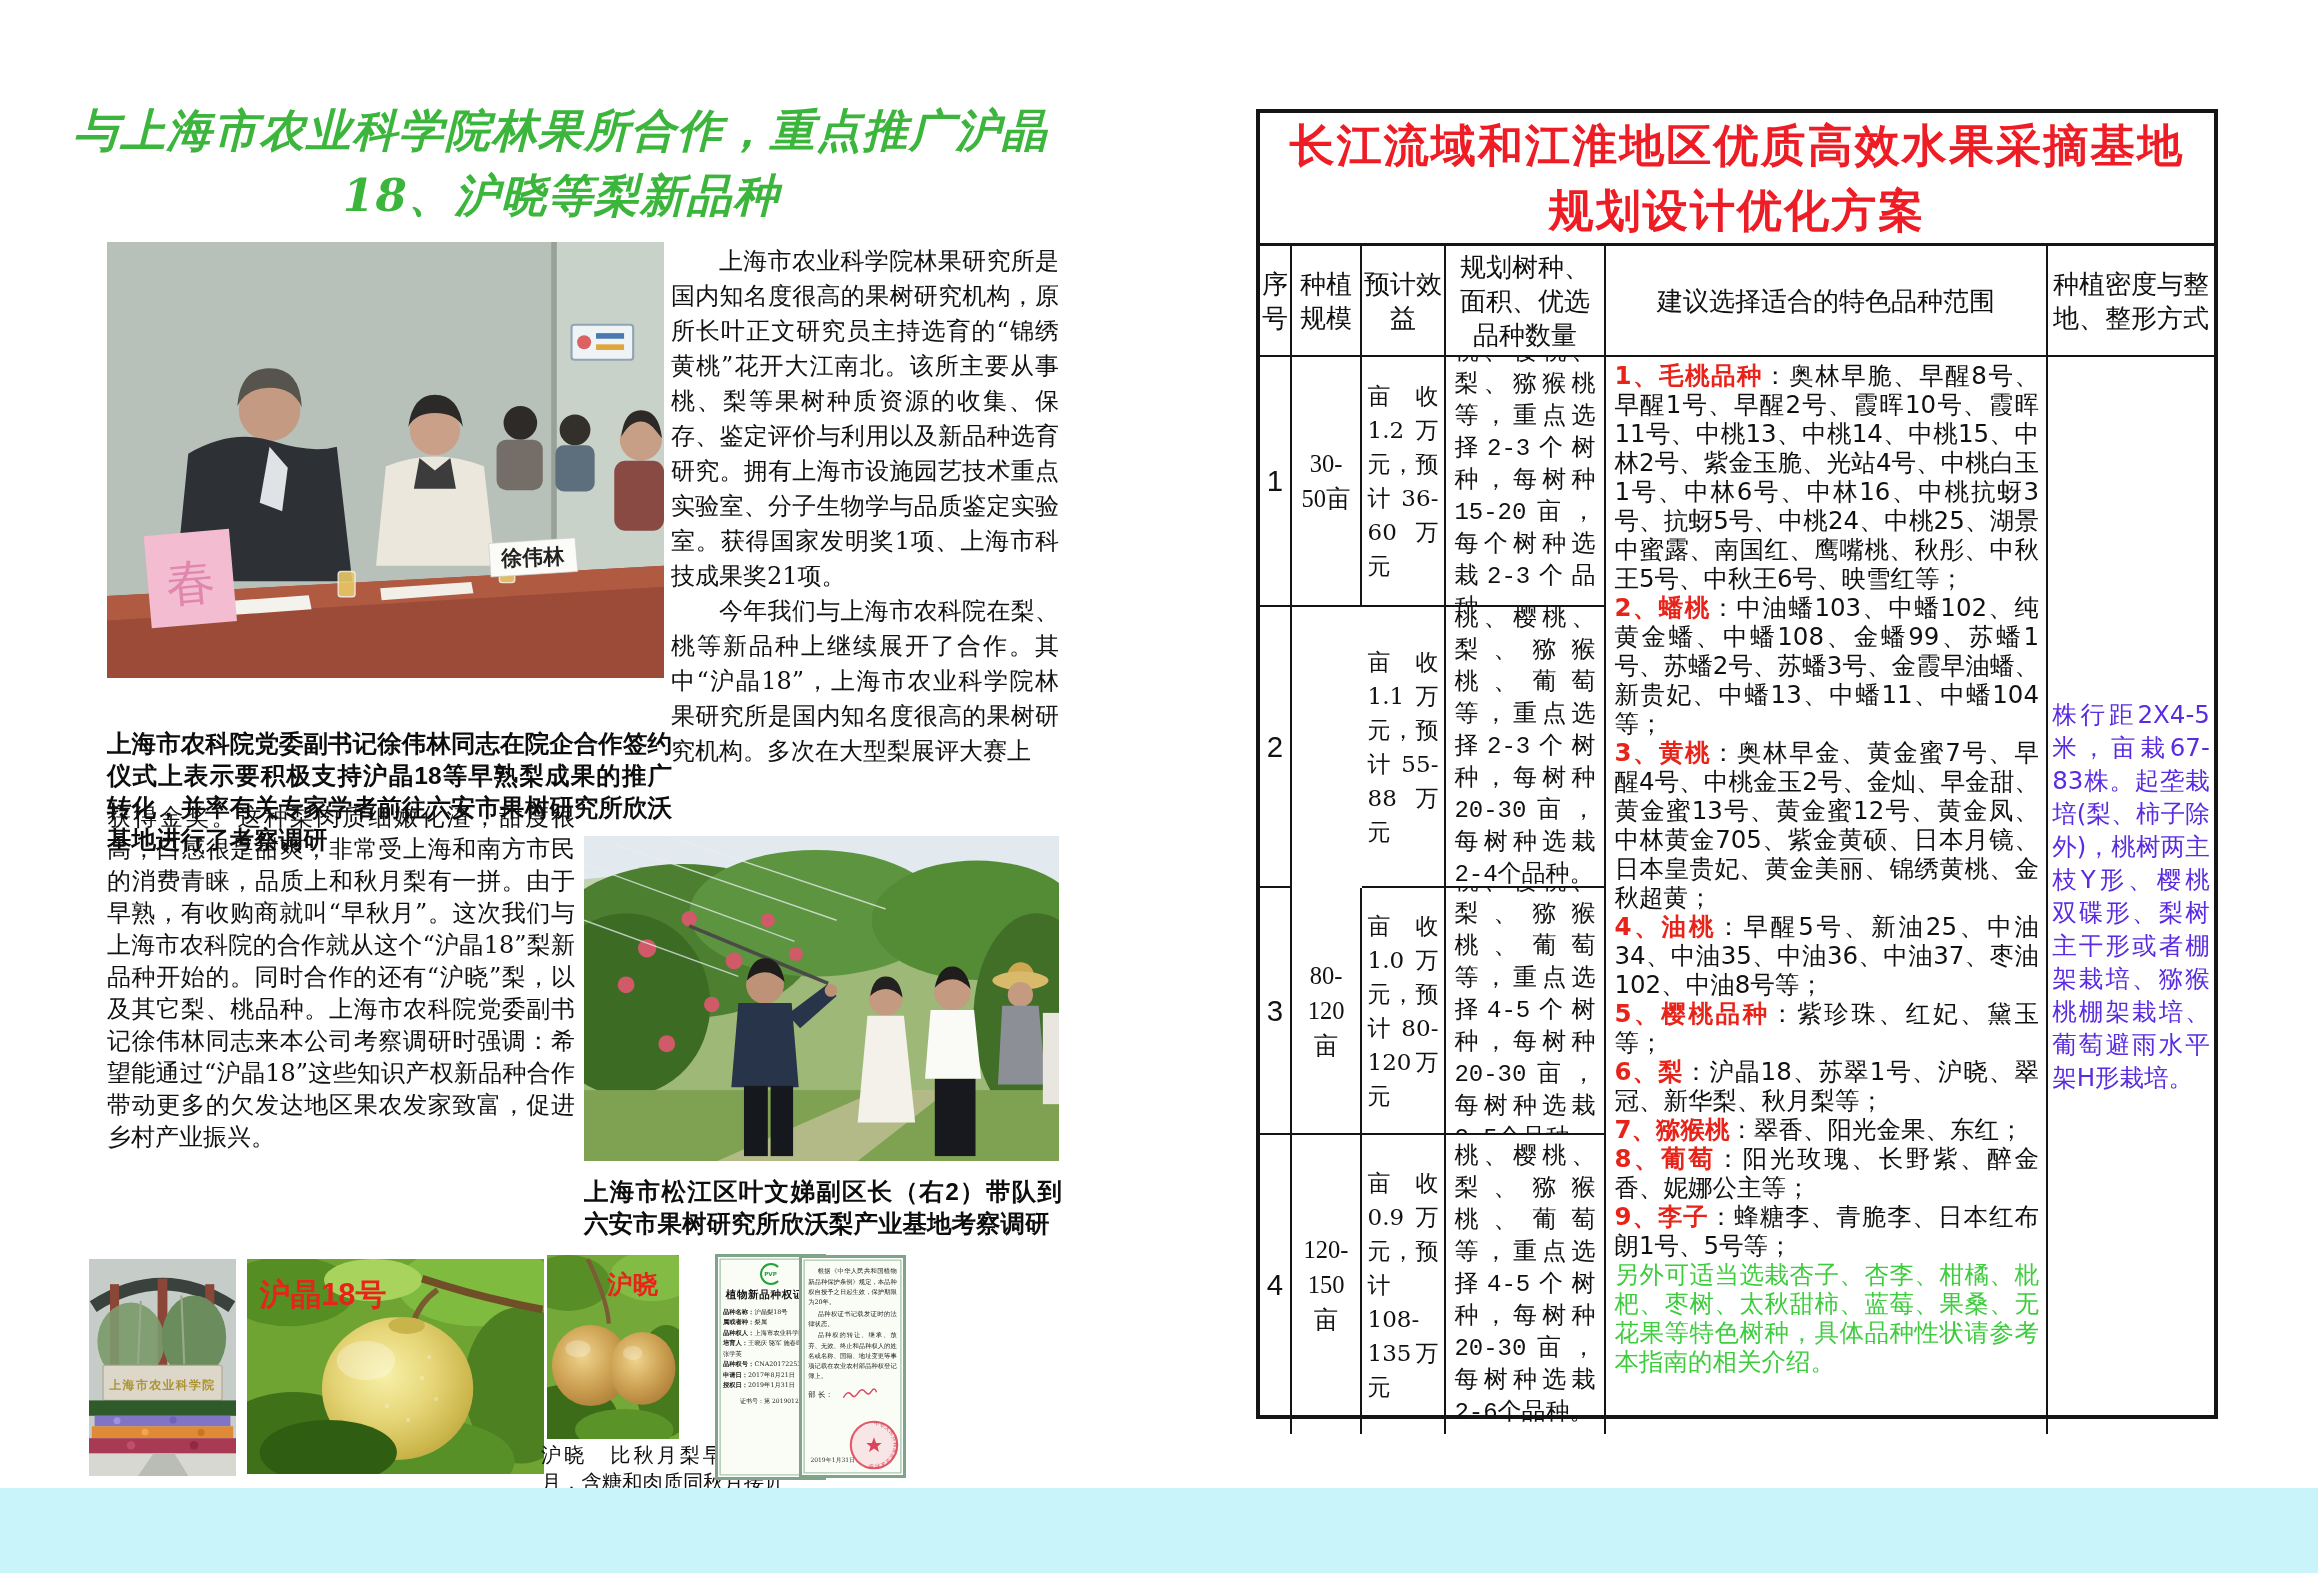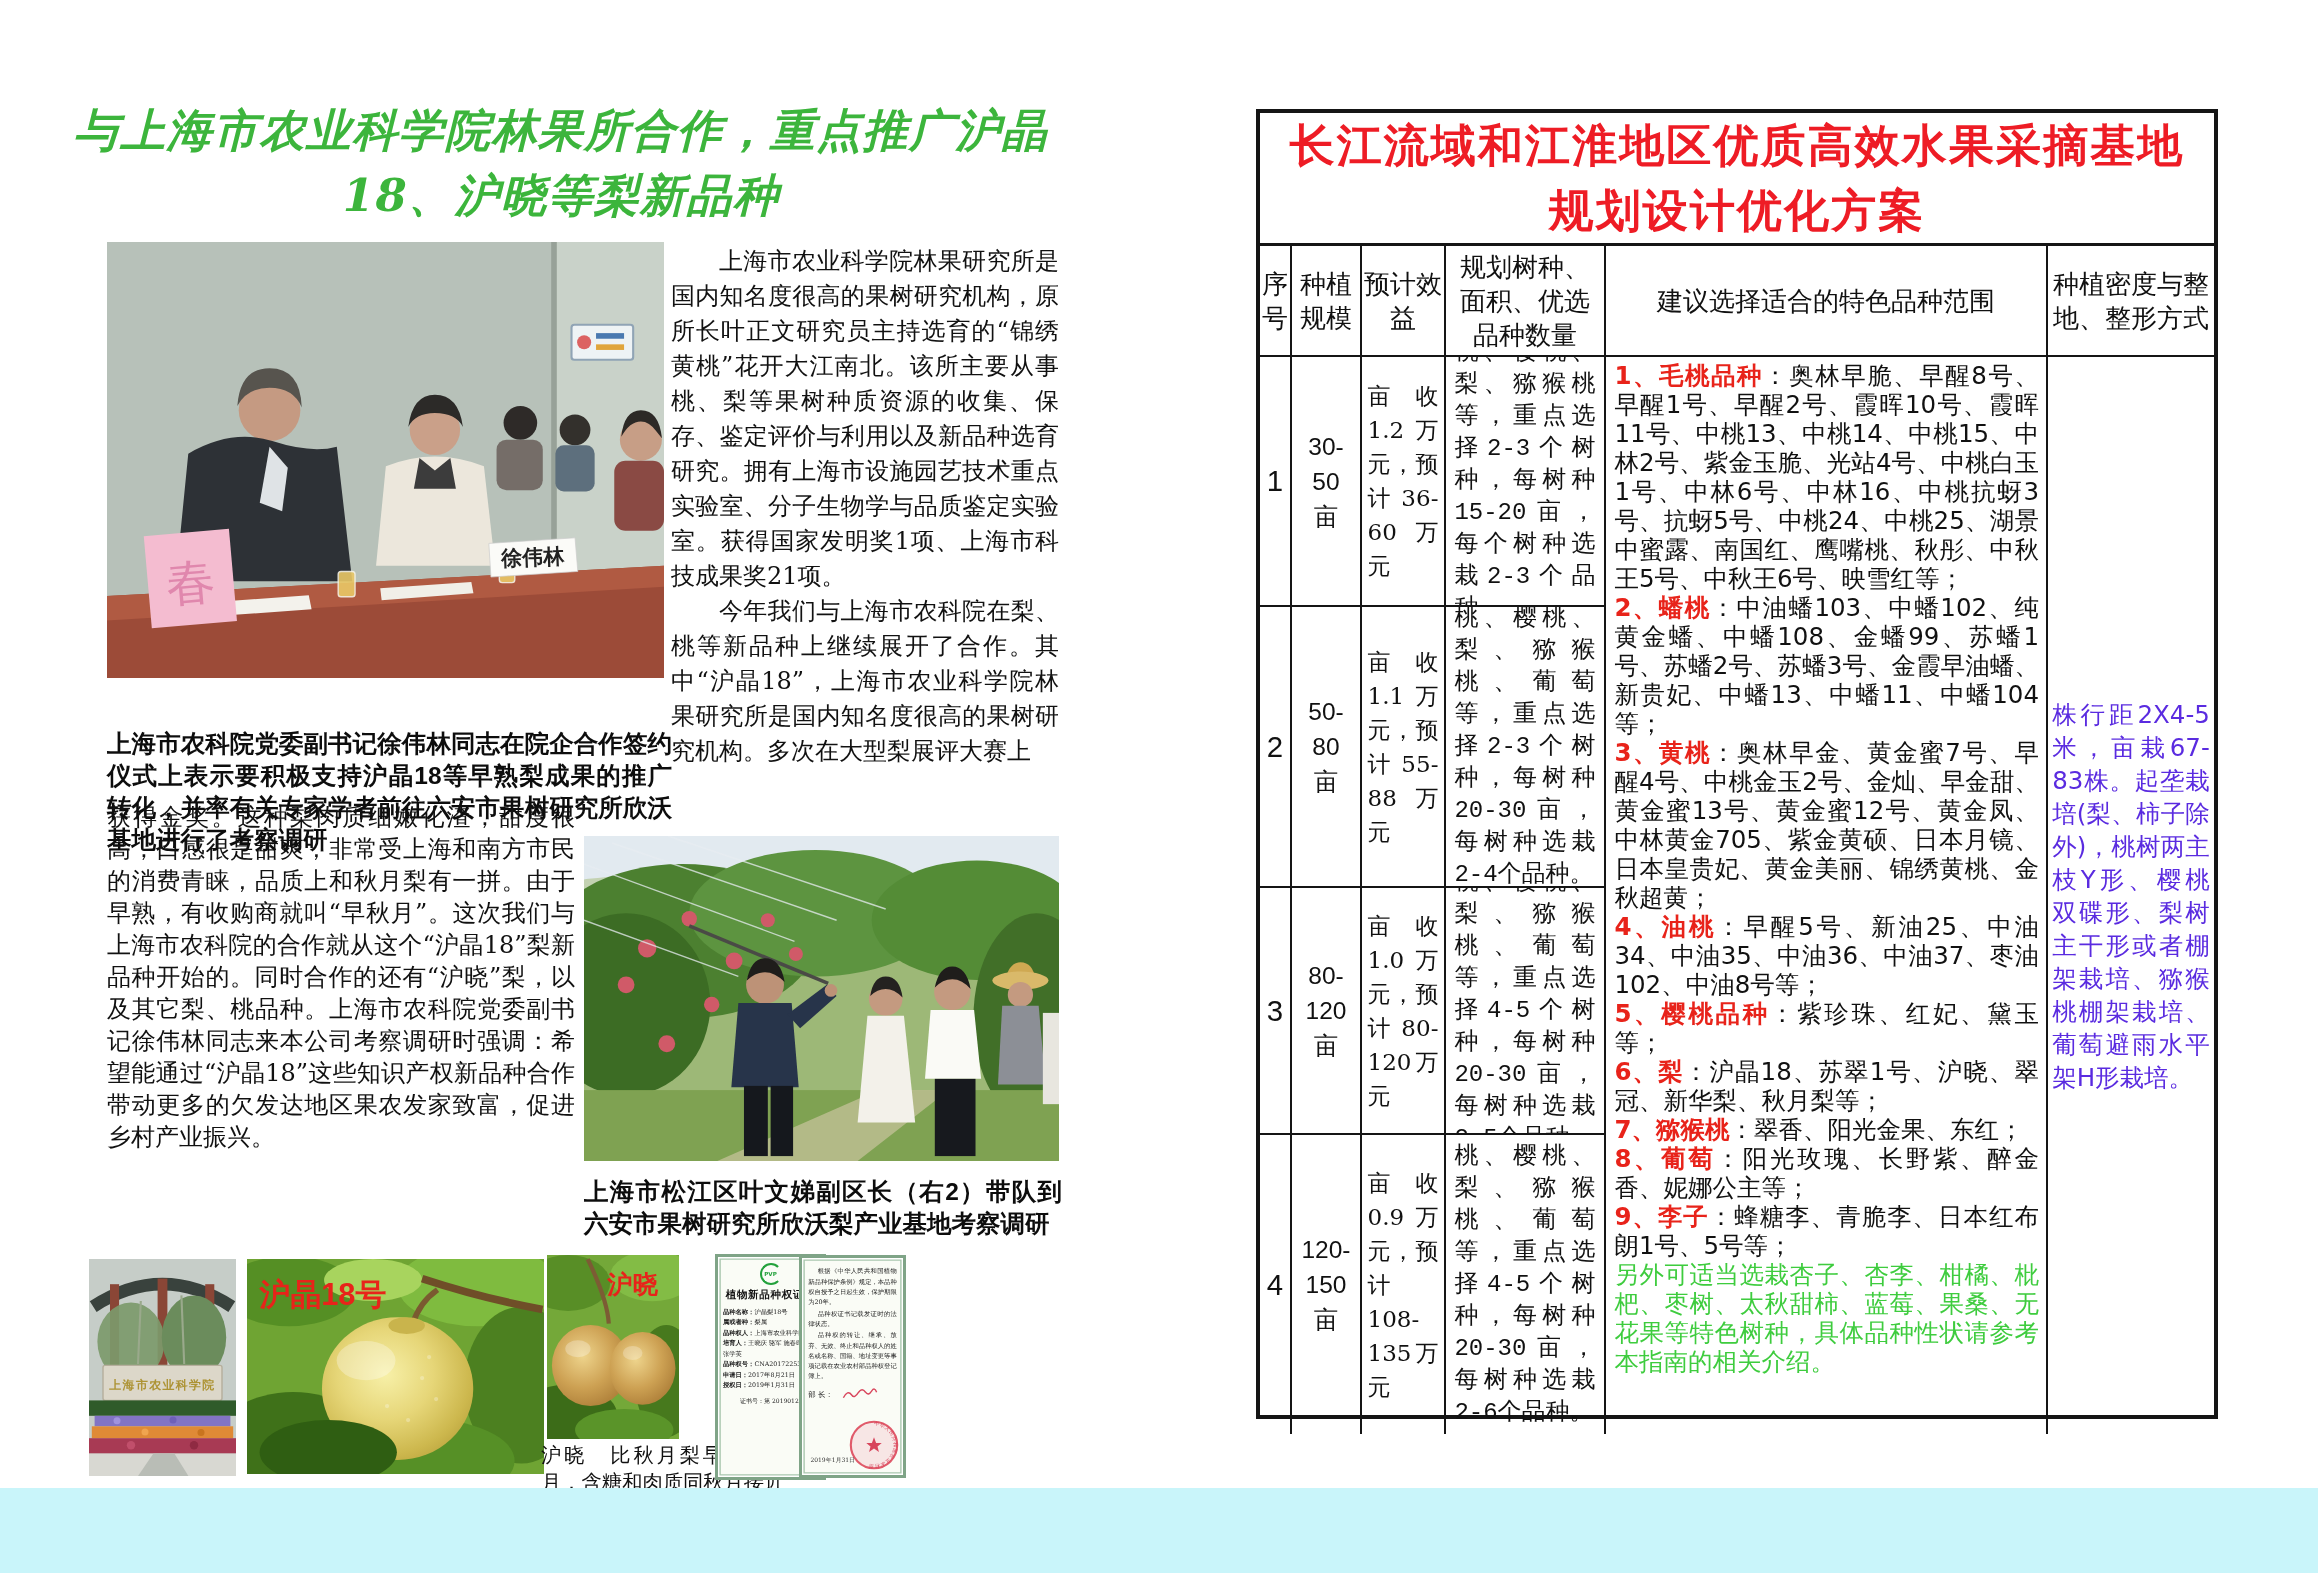--- a/index.html
+++ b/index.html
@@ -52,21 +52,21 @@
              display:flex;flex-direction:column;align-items:center;justify-content:center;
              color:#ee1c25;font-weight:bold;font-size:45px;line-height:65px;letter-spacing:2.1px;}
   .grid{flex:1;display:grid;grid-template-columns:32px 70px 84px 160px 442px 1fr;
         grid-template-rows:111px 250px 281px 247px 1fr;}
   .cell{border-right:2.8px solid #151515;border-bottom:2.8px solid #151515;box-sizing:border-box;
         overflow:hidden;display:flex;align-items:center;justify-content:center;text-align:center;}
   .no-r{border-right:none;}
   .no-b{border-bottom:none;}
   .hd{font-size:26px;line-height:34px;padding:2.8px 1.4px;}
   .cno{font-size:29.4px;}
-  .cscale{font-family:Liberation Sans, sans-serif;font-size:24.5px;line-height:35px;padding:9px;}
+  .cscale{font-family:Liberation Serif, serif;font-size:24.5px;line-height:35px;padding:9px;}
   .cben{font-family:"DejaVu Serif","Liberation Serif",serif;font-size:23px;line-height:34px;
         padding:4.2px 5.6px;text-align:justify;align-items:center;display:flex;}
   .cplan{font-family:Liberation Mono, monospace;font-size:24px;line-height:32px;
          padding:5.6px 8.4px;text-align:justify;display:flex;align-items:center;}
   .cvar{display:block;text-align:justify;font-size:24.5px;line-height:29px;padding:4.2px 7px 4.2px 8.4px;}
   .v-label{color:#e8231a;font-weight:bold;}
   .v-note{color:#3ecc3e;}
   .cden{display:flex;align-items:center;padding:0 4.2px;}
   .cden-t{color:#5a2be0;font-size:24.5px;line-height:33px;text-align:justify;}
 
@@ -353,21 +353,20 @@
       <div class="cell hd" style="grid-area:1/4;">规划树种、面积、优选品种数量</div>
       <div class="cell hd" style="grid-area:1/5;">建议选择适合的特色品种范围</div>
       <div class="cell hd no-r" style="grid-area:1/6;">种植密度与整地、整形方式</div>
 
       <div class="cell cno" style="grid-area:2/1;">1</div>
       <div class="cell cscale" style="grid-area:2/2;">30-50亩</div>
       <div class="cell cben" style="grid-area:2/3;">亩收1.2万元，预计36-60万元</div>
       <div class="cell cplan" style="grid-area:2/4;">桃、樱桃、梨、猕猴桃等，重点选择2-3个树种，每树种15-20亩，每个树种选栽2-3个品种。</div>
 
       <div class="cell cno" style="grid-area:3/1;">2</div>
-      <div class="cell cscale" style="grid-area:3/2;">50-80亩</div>
       <div class="cell cben" style="grid-area:3/3;">亩收1.1万元，预计55-88万元</div>
       <div class="cell cplan" style="grid-area:3/4;">桃、樱桃、梨、猕猴桃、葡萄等，重点选择2-3个树种，每树种20-30亩，每树种选栽2-4个品种。</div>
 
       <div class="cell cno" style="grid-area:4/1;">3</div>
       <div class="cell cscale" style="grid-area:4/2;">80-120亩</div>
       <div class="cell cben" style="grid-area:4/3;">亩收1.0万元，预计80-120万元</div>
       <div class="cell cplan" style="grid-area:4/4;">桃、樱桃、梨、猕猴桃、葡萄等，重点选择4-5个树种，每树种20-30亩，每树种选栽2-5个品种。</div>
 
       <div class="cell cno no-b" style="grid-area:5/1;">4</div>
       <div class="cell cscale no-b" style="grid-area:5/2;">120-150亩</div>

